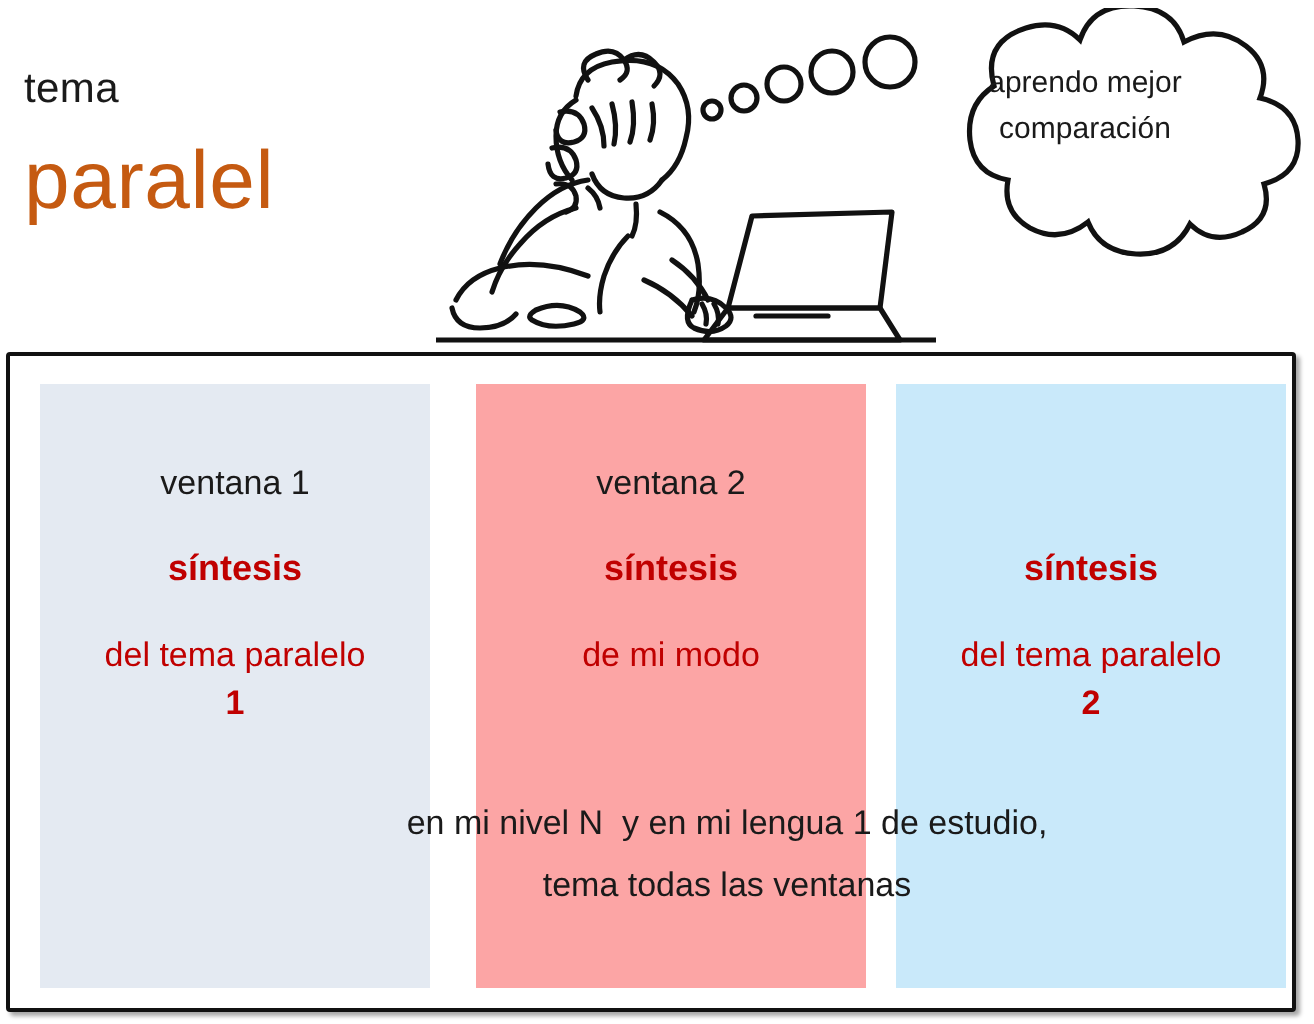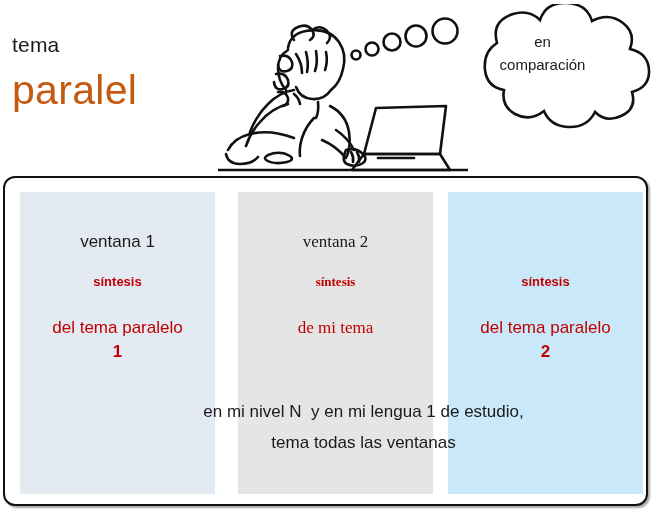--- a/index.html
+++ b/index.html
@@ -76,21 +76,21 @@
   #bubble-text div { white-space: nowrap; }
 
   
   #main-box {
     position: absolute;
     left: 3px;
     top: 176px;
     width: 645px;
     height: 330px;
     border: 2px solid #111111;
-    border-radius: 12px;
+    border-radius: 2px;
     box-sizing: border-box;
     background: #ffffff;
     box-shadow: 2px 2px 2px rgba(0,0,0,0.35);
   }
 
   
   #columns {
     position: absolute;
     left: 15px;
     top: 14px;
@@ -99,37 +99,37 @@
   }
 
   .column {
     position: absolute;
     top: 0;
     width: 195px;
     height: 302px;
     text-align: center;
   }
   #col-0 { left: 0px;   background: #e4eaf2; }
-  #col-1 { left: 218px; background: #e5e5e5; font-family: Liberation Serif, serif; }
+  #col-1 { left: 218px; background: #fca5a5; }
   #col-2 { left: 428px; background: #c9e9fa; }
 
   .col-window {
     position: absolute;
     top: 40px;
     left: 0;
     width: 100%;
     font-size: 17px;
     color: #1a1a1a;
   }
   .col-title {
     position: absolute;
     top: 82px;
     left: 0;
     width: 100%;
-    font-size: 13px;
+    font-size: 18px;
     font-weight: bold;
     color: #c00000;
   }
   .col-sub {
     position: absolute;
     top: 124px;
     left: 0;
     width: 100%;
     font-size: 17px;
     line-height: 24px;
@@ -244,21 +244,21 @@
           q-14 11 -29 3
           q-14 -8 -11 -24
           q-17 -3 -19 -20
           q-2 -18 12 -27
           Z"></path>
       </g>
     </svg>
   </div>
 
   <div id="bubble-text">
-    <div>en</div>
+    <div>aprendo  mejor</div>
     <div>comparación</div>
   </div>
 
 </div>
 
 <div id="main-box">
 
   <div id="columns">
 
     <div class="column" id="col-0">
@@ -267,21 +267,21 @@
       <div class="col-sub">
         <div>del tema paralelo</div>
         <div class="emph">1</div>
       </div>
     </div>
 
     <div class="column" id="col-1">
       <div class="col-window">ventana 2</div>
       <div class="col-title">síntesis</div>
       <div class="col-sub">
-        <div>de mi tema</div>
+        <div>de mi modo</div>
       </div>
     </div>
 
     <div class="column" id="col-2">
       <div class="col-title">síntesis</div>
       <div class="col-sub">
         <div>del tema paralelo</div>
         <div class="emph">2</div>
       </div>
     </div>

